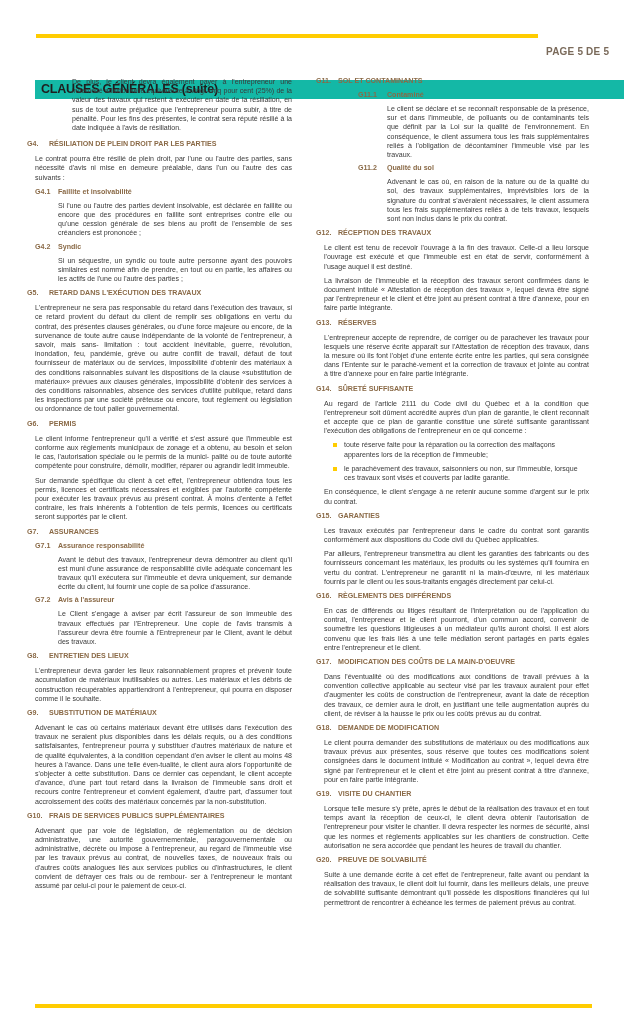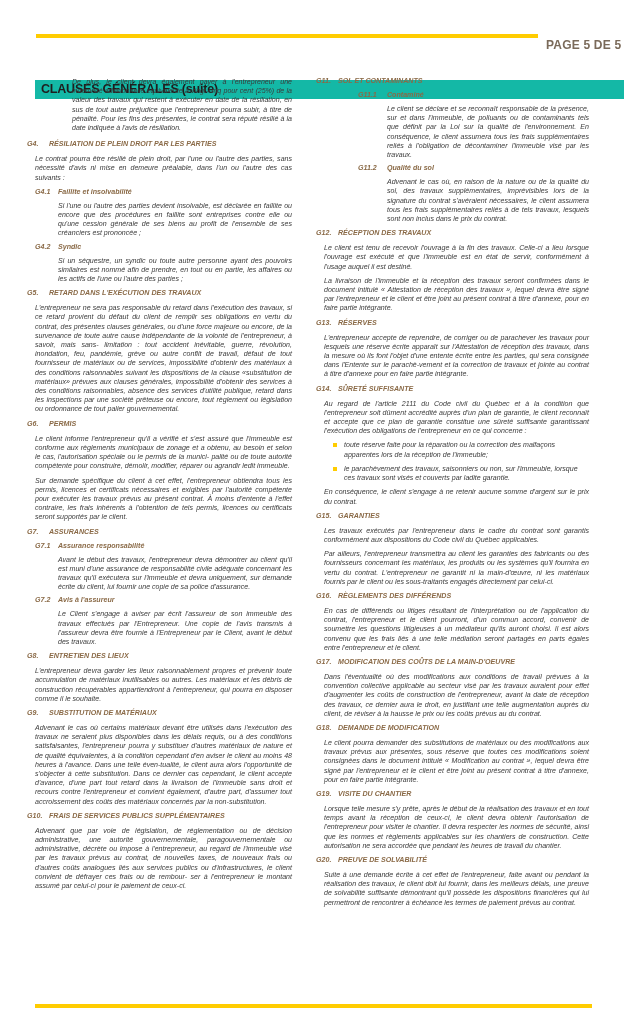--- a/index.html
+++ b/index.html
@@ -1,26 +1,26 @@
 <!DOCTYPE html>
 <html><head>
 <meta charset="utf-8">
 <style>
   html, body { margin: 0; padding: 0; background: #ffffff; }
   body {
     width: 624px; height: 1028px; position: relative; overflow: hidden;
     font-family: "Liberation Sans", sans-serif; color: #3a3a3a;
   }
   .top-rule { position: absolute; left: 36px; top: 34px; width: 502px; height: 4px; background: #ffcc00; }
-  .page-num { position: absolute; left: 546px; top: 38px; font-size: 12px; font-weight: bold; color: #7a6a5a; letter-spacing: 0.2px; }
+  .page-num { position: absolute; left: 546px; top: 46px; font-size: 10px; font-weight: bold; color: #7a6a5a; letter-spacing: 0.2px; }
   .title-bar { position: absolute; left: 35px; top: 50px; width: 596px; height: 19px; background: #14b8a6; margin-top: 30px; }
   .title-bar span { position: absolute; left: 6px; top: 2px; font-size: 12.5px; font-weight: bold; color: #1e1e1e; letter-spacing: -0.2px; }
   .bottom-rule { position: absolute; left: 35px; top: 1004px; width: 557px; height: 4px; background: #ffcc00; }
 
-  .col { position: absolute; top: 77px; font-style: italic; }
+  .col { position: absolute; top: 77px; }
   .col.left { left: 27px; width: 265px; }
   .col.right { left: 316px; width: 273px; }
 
   p { margin: 0; font-size: 7.05px; line-height: 9.2px; text-align: justify; color: #3a3a3a; }
   .sec { margin-bottom: 6px; }
   .h { display: flex; font-size: 7.1px; font-weight: bold; color: #8a6a47; line-height: 9px; margin-bottom: 5px; }
   .h .num { width: 22px; flex: none; }
   .sec-body { margin-left: 8px; }
   .sec-body p + p { margin-top: 5px; }
   .sub { margin-bottom: 5px; }

